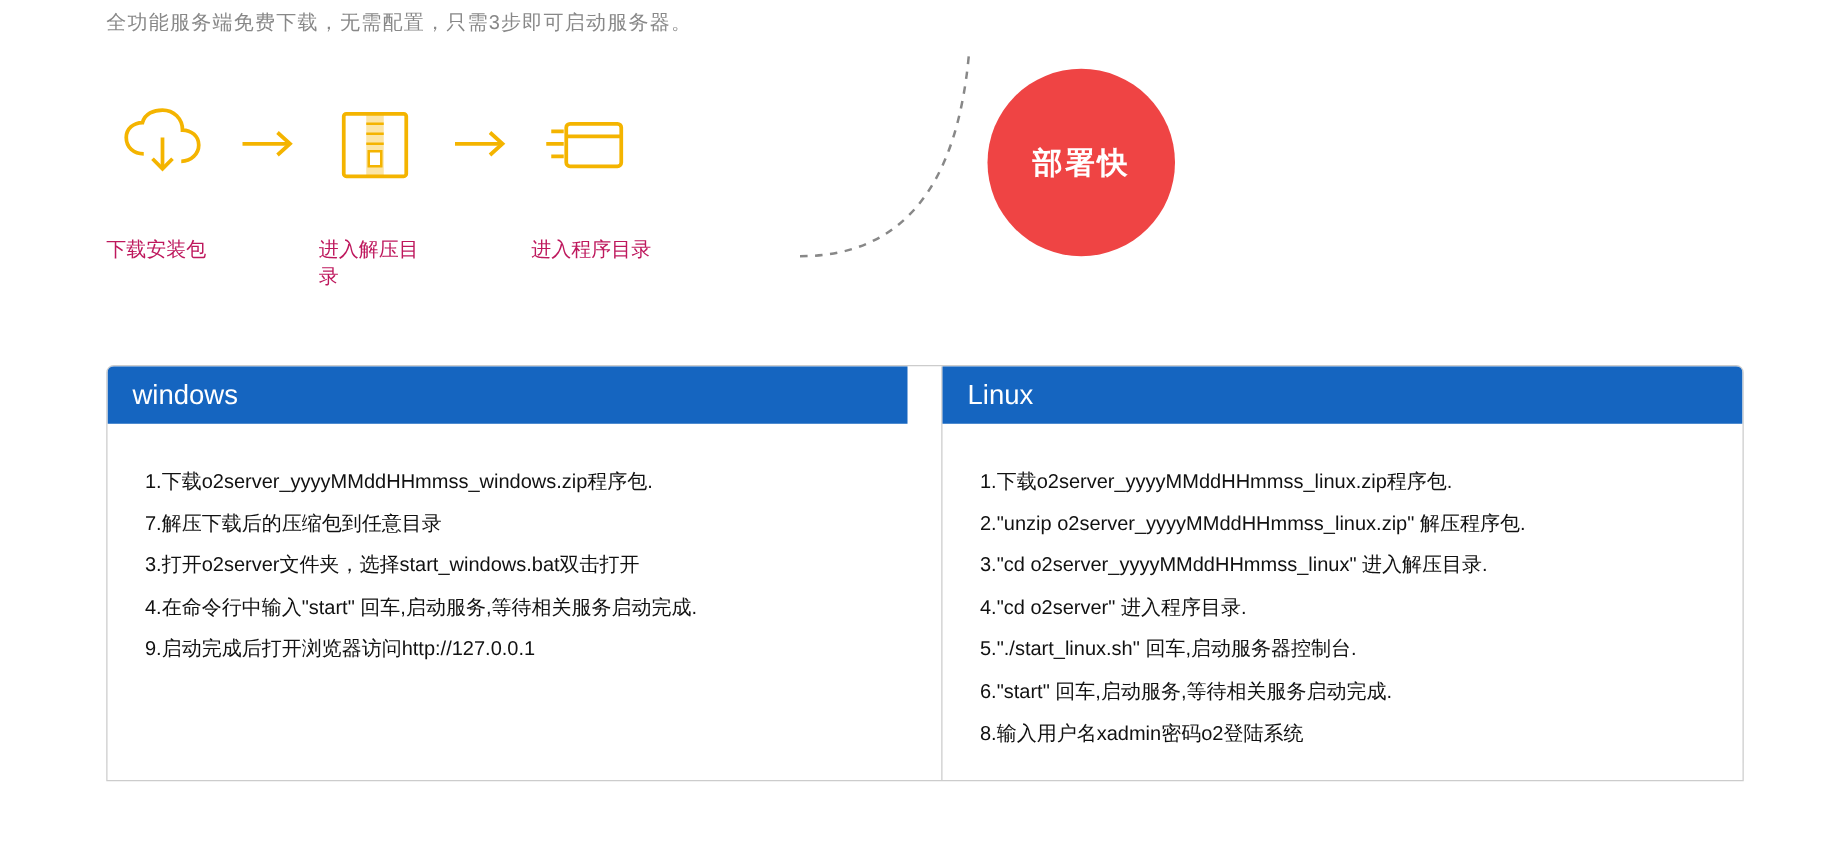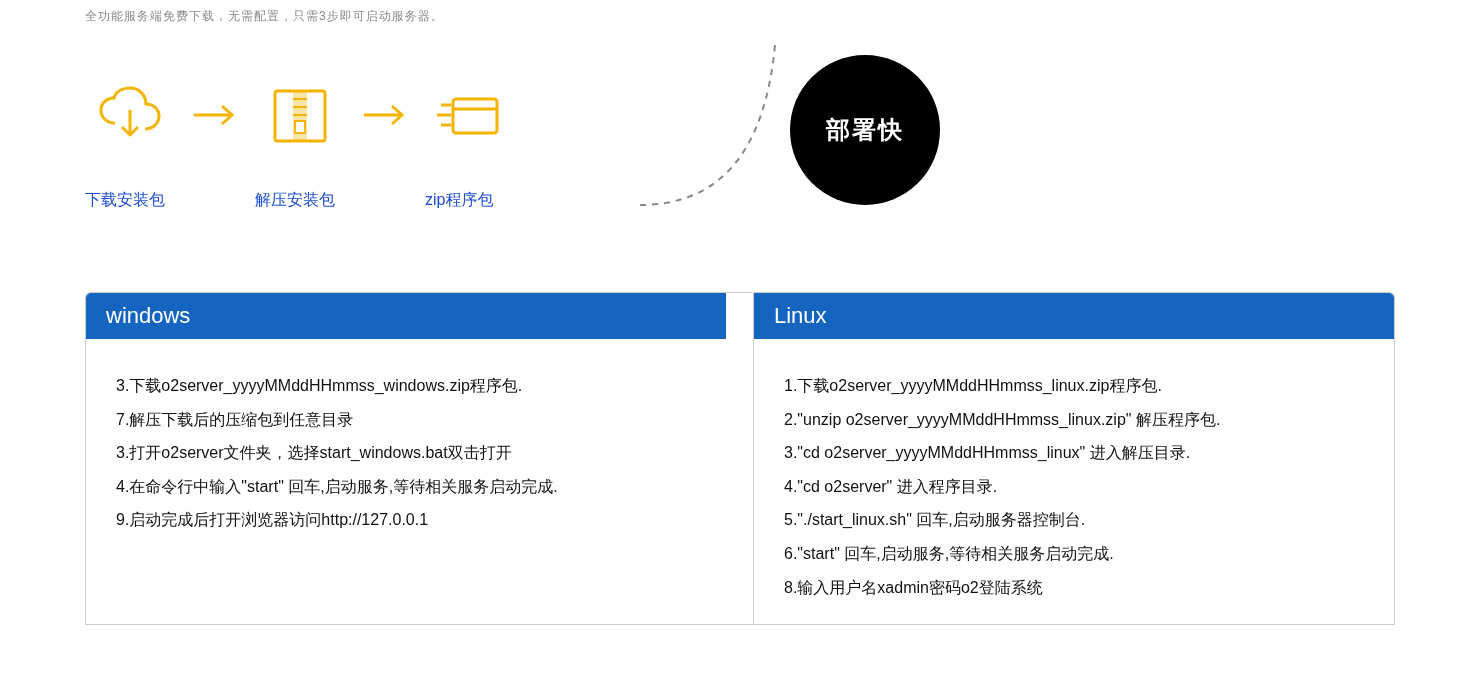--- a/index.html
+++ b/index.html
@@ -7,21 +7,21 @@
     font-family: "Microsoft YaHei", "PingFang SC", Arial, sans-serif;
     background: #fff;
     width: 1478px;
     height: 686px;
     position: relative;
   }
   .intro {
     position: absolute;
     left: 85px;
     top: 8px;
-    font-size: 12px;
+    font-size: 16px;
     color: #888;
     letter-spacing: 1px;
   }
   .stepbar {
     position: absolute;
     left: 85px;
     top: 85px;
     display: flex;
     align-items: center;
     gap: 0;
@@ -33,21 +33,21 @@
   .stepbar .arrow-slot {
     width: 80px;
     text-align: center;
   }
   .step-labels {
     position: absolute;
     left: 85px;
     top: 190px;
     display: flex;
     font-size: 16px;
-    color: #1d4ed8;
+    color: #be185d;
   }
   .step-labels span { display: inline-block; }
 
   .badge-wrap {
     position: absolute;
     left: 630px;
     top: 25px;
     width: 340px;
     height: 200px;
   }
@@ -56,21 +56,21 @@
     left: 0;
     top: 0;
   }
   .orange-circle {
     position: absolute;
     left: 160px;
     top: 30px;
     width: 150px;
     height: 150px;
     border-radius: 50%;
-    background: #000000;
+    background: #ef4444;
     color: #fff;
     display: flex;
     align-items: center;
     justify-content: center;
     font-size: 24px;
     font-weight: bold;
     letter-spacing: 2px;
   }
 
   .panel {
@@ -154,37 +154,37 @@
       <line class="gold" stroke-width="3" x1="6" y1="20" x2="16" y2="20"></line>
       <line class="gold" stroke-width="3" x1="2" y1="30" x2="16" y2="30"></line>
       <line class="gold" stroke-width="3" x1="6" y1="40" x2="16" y2="40"></line>
     </svg>
   </div>
 </div>
 
 <div class="step-labels">
   <span style="width:90px">下载安装包</span>
   <span style="width:80px"></span>
-  <span style="width:90px">解压安装包</span>
+  <span style="width:90px">进入解压目录</span>
   <span style="width:80px"></span>
-  <span style="width:110px">zip程序包</span>
+  <span style="width:110px">进入程序目录</span>
 </div>
 
 <div class="badge-wrap">
   <svg class="dashed-arc" width="200" height="200">
     <path d="M 10 180 Q 130 180 145 20" stroke="#888" stroke-width="2" stroke-dasharray="6 6" fill="none"></path>
   </svg>
   <div class="orange-circle">部署快</div>
 </div>
 
 <div class="panel">
   <div class="col">
     <div class="hdr">windows</div>
     <ol>
-      <li>3.下载o2server_yyyyMMddHHmmss_windows.zip程序包.</li>
+      <li>1.下载o2server_yyyyMMddHHmmss_windows.zip程序包.</li>
       <li>7.解压下载后的压缩包到任意目录</li>
       <li>3.打开o2server文件夹，选择start_windows.bat双击打开</li>
       <li>4.在命令行中输入"start" 回车,启动服务,等待相关服务启动完成.</li>
       <li>9.启动完成后打开浏览器访问http://127.0.0.1</li>
     </ol>
   </div>
   <div class="col">
     <div class="hdr">Linux</div>
     <ol>
       <li>1.下载o2server_yyyyMMddHHmmss_linux.zip程序包.</li>

